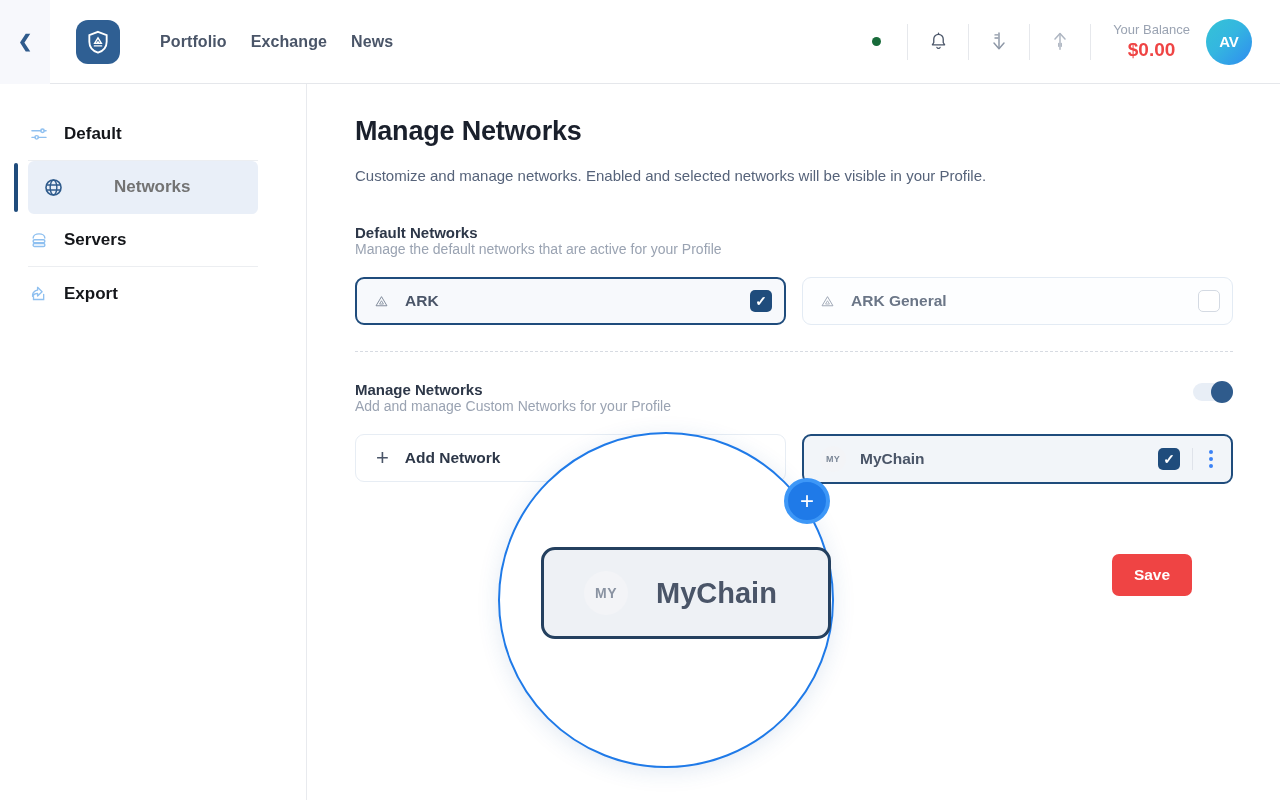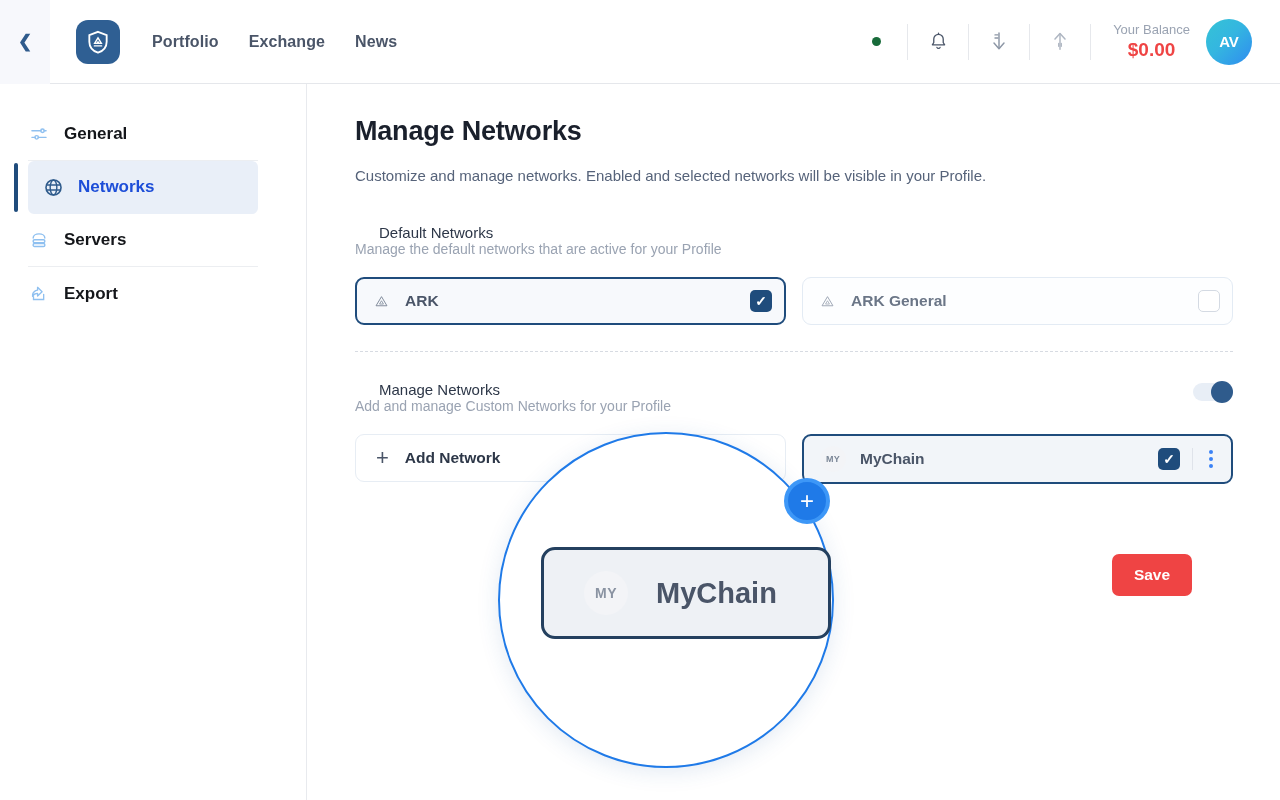--- a/index.html
+++ b/index.html
@@ -22,21 +22,21 @@
     width: 50px; height: 84px; background: #f7f8fc;
     display: flex; align-items: center; justify-content: center;
     cursor: pointer;
   }
   .collapse-chevron { color: #2f5b8c; font-size: 17px; font-weight: 700; line-height: 1; }
   .brand-logo {
     width: 44px; height: 44px; border-radius: 12px; background: #2f5f93;
     margin-left: 26px; display: flex; align-items: center; justify-content: center;
     cursor: pointer; flex: none;
   }
-  .nav-links { display: flex; align-items: center; margin-left: 32px; gap: 30px; }
+  .nav-links { display: flex; align-items: center; margin-left: 40px; gap: 24px; }
   .nav-link {
     font-size: 16px; font-weight: 700; color: #4a5568; cursor: pointer;
     letter-spacing: .1px;
   }
   .header-right { margin-left: auto; display: flex; align-items: center; height: 84px; }
   .status-dot { width: 9px; height: 9px; border-radius: 50%; background: #186b3a; }
   .hsep { width: 1px; height: 36px; background: #e6e8ec; }
   .hicon {
     width: 60px; height: 84px; display: flex; align-items: center; justify-content: center;
     cursor: pointer; color: #4a5568;
@@ -62,37 +62,37 @@
     display: flex; align-items: center; gap: 14px; cursor: pointer;
     border-bottom: 1px solid #eceef1;
   }
   .side-item:last-child { border-bottom: none; }
   .side-label { font-size: 17px; font-weight: 700; color: #14161a; }
   .side-icon { width: 22px; height: 22px; display: flex; align-items: center; justify-content: center; color: #8fc0f0; }
   .side-item.active {
     background: #e9eff8; border-radius: 6px; border-bottom-color: transparent;
     margin-right: 48px; padding-left: 14px; margin-left: 28px;
   }
-  .side-item.active .side-label { color: #1d4ed8; }
+  .side-item.active .side-label { color: #737373; margin-left: 36px; }
   .side-item.active .side-icon { color: #2f5b8c; }
   .active-bar {
     position: absolute; left: -14px; top: 2px; width: 4px; height: 49px;
     background: #1f4c7c; border-radius: 2px;
   }
 
   
   .main { position: absolute; top: 84px; left: 307px; width: 973px; height: 716px; background:#fff; }
   .page-title {
     position: absolute; left: 48px; top: 32px;
     font-size: 27px; font-weight: 700; color: #1a202c; letter-spacing: -.2px;
   }
   .page-desc {
     position: absolute; left: 48px; top: 83px; font-size: 15px; color: #56637a;
   }
-  .sec-title { font-size: 15px; font-weight: 400; color: #2d3748; margin-left: 24px; }
+  .sec-title { font-size: 15px; font-weight: 700; color: #2d3748; }
   .sec-desc { font-size: 14px; color: #9aa3b2; }
 
   .section-default { position: absolute; left: 48px; top: 140px; width: 878px; }
   .section-custom  { position: absolute; left: 48px; top: 297px; width: 878px; }
   .sec-desc.d1 { margin-top: 0; }
 
   .dashed-div {
     position: absolute; left: 48px; top: 267px; width: 878px;
     border-top: 1px dashed #d7dbe2;
   }
@@ -244,21 +244,21 @@
   <div class="sidebar">
 
     <div class="side-item">
       <span class="side-icon">
         <svg width="20" height="20" viewBox="0 0 24 24" fill="none">
           <path d="M3.5 8h11M18 8h2.5M3.5 16h4M11 16h9.5" stroke="#8fc0f0" stroke-width="1.7" stroke-linecap="round"></path>
           <circle cx="16.2" cy="8" r="2.1" stroke="#8fc0f0" stroke-width="1.7"></circle>
           <circle cx="9.2" cy="16" r="2.1" stroke="#8fc0f0" stroke-width="1.7"></circle>
         </svg>
       </span>
-      <span class="side-label">General</span>
+      <span class="side-label">Default</span>
     </div>
 
 
 
     <div class="side-item active">
       <span class="active-bar"></span>
       <span class="side-icon">
         <svg width="21" height="21" viewBox="0 0 24 24" fill="none">
           <circle cx="12" cy="12" r="8.6" stroke="#2f5b8c" stroke-width="1.8"></circle>
           <ellipse cx="12" cy="12" rx="3.8" ry="8.6" stroke="#2f5b8c" stroke-width="1.6"></ellipse>

